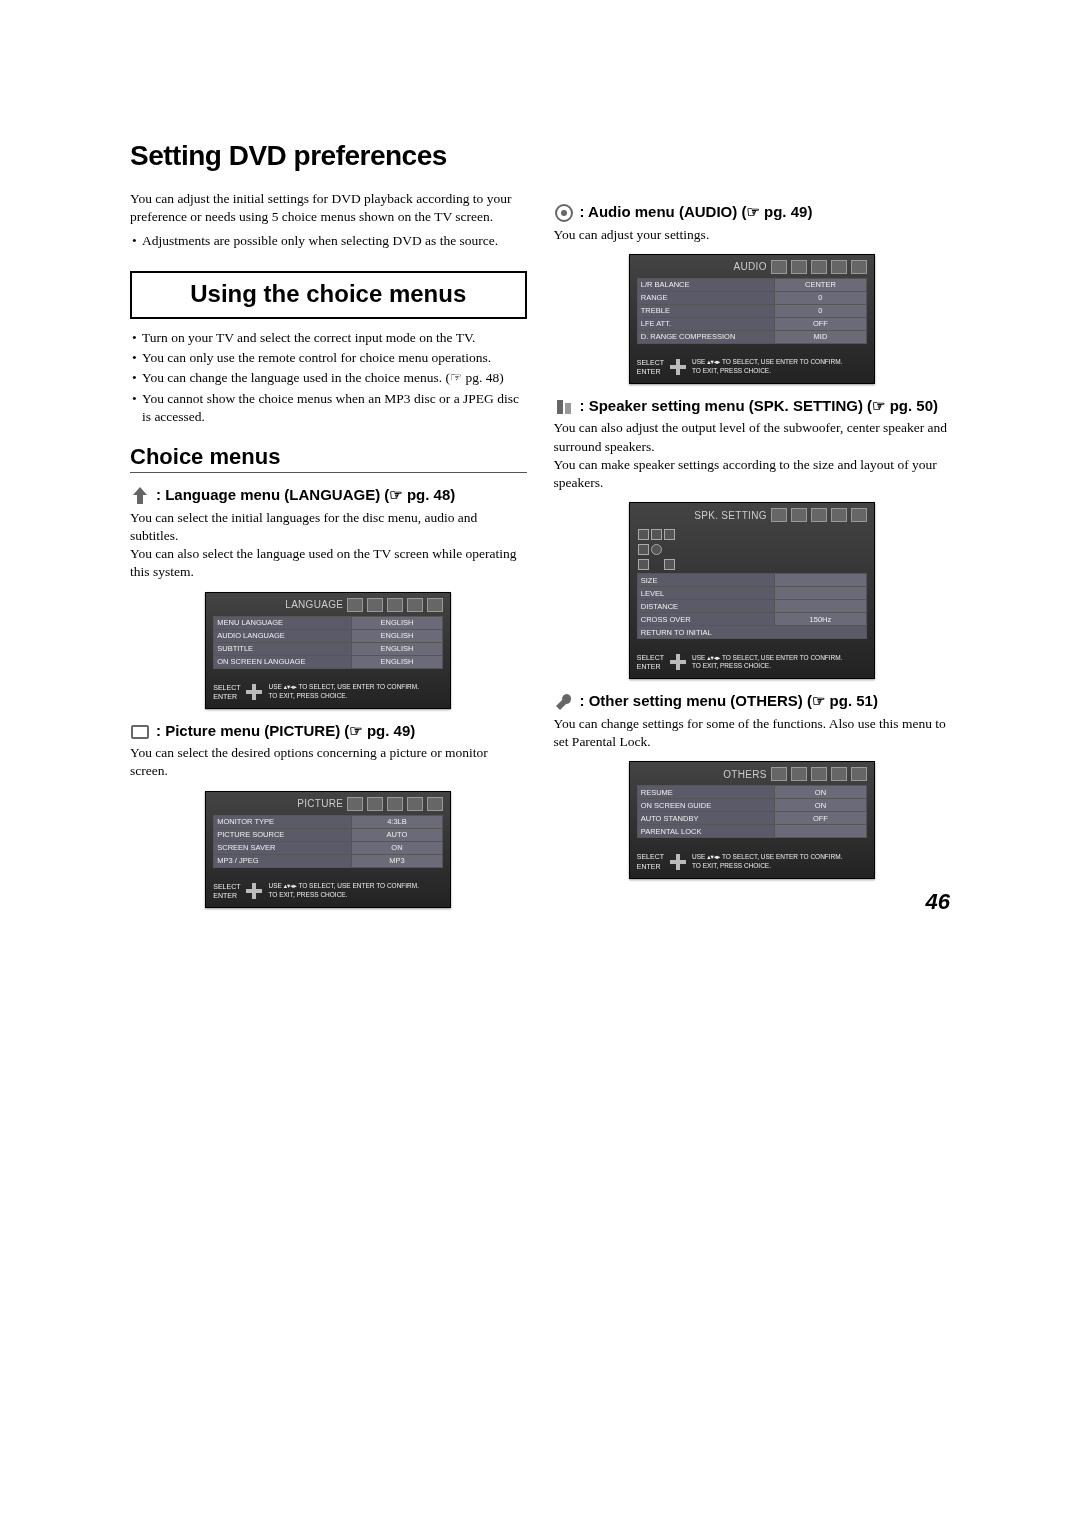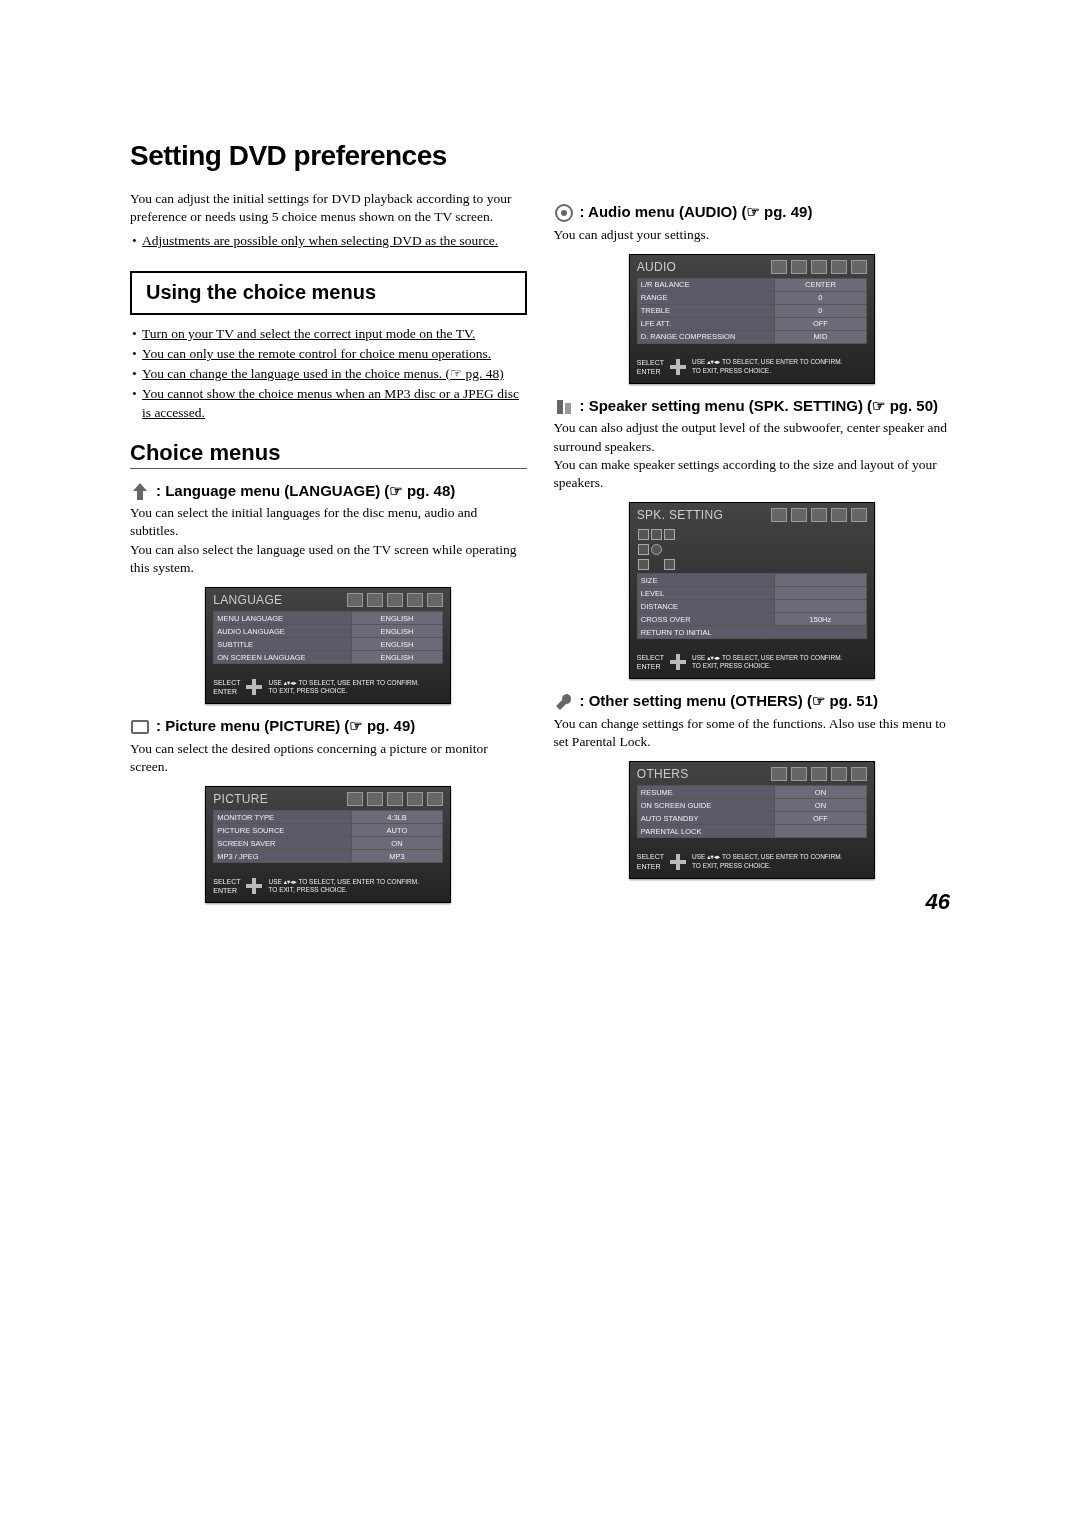--- a/index.html
+++ b/index.html
@@ -32,41 +32,41 @@
   }
   p, li {
     font-size: 13.5px;
     line-height: 1.35;
     margin: 0;
   }
   ul.bullets {
     list-style: none;
     padding: 0;
     margin: 6px 0 6px 0;
-    text-decoration: underline;
   }
   ul.bullets > li {
     padding-left: 12px;
     position: relative;
     margin-bottom: 2px;
   }
   ul.bullets > li::before {
     content: "•";
     position: absolute;
     left: 2px;
     top: 0;
   }
   .box-heading {
     border: 2px solid #000;
     padding: 8px 14px 10px 14px;
     font-family: Arial, Helvetica, sans-serif;
     font-weight: 900;
-    font-size: 20px;
+    font-size: 24px;
     margin: 20px 0 10px 0;
     line-height: 1.1;
+    text-align: center;
   }
   h2.sub {
     font-family: Arial, Helvetica, sans-serif;
     font-weight: 700;
     font-size: 22px;
     margin: 18px 0 6px 0;
     border-bottom: 1px solid #555;
     padding-bottom: 2px;
   }
   .menu-heading {
@@ -99,22 +99,22 @@
   }
   .osd .tabs {
     display: flex;
     gap: 4px;
     justify-content: flex-end;
     margin-bottom: 4px;
     align-items: center;
   }
   .osd .tabtitle {
     flex: 1;
-    text-align: left;
-    font-size: 12px;
+    text-align: right;
+    font-size: 10px;
     letter-spacing: 0.3px;
     color: #ccc;
   }
   .osd .tab {
     width: 14px;
     height: 12px;
     background: #666;
     border: 1px solid #999;
   }
   .osd table {

